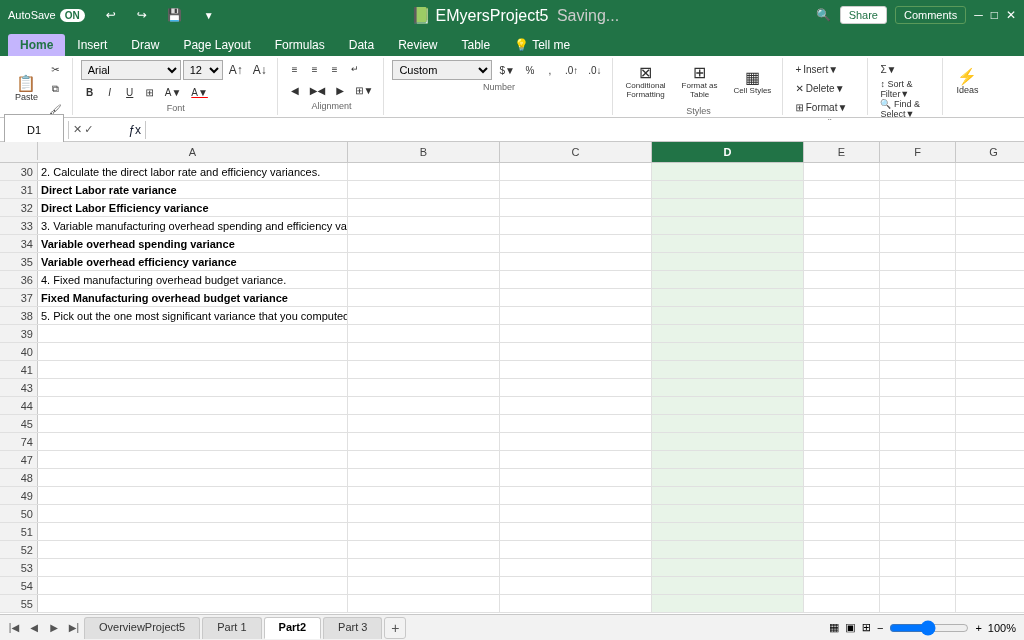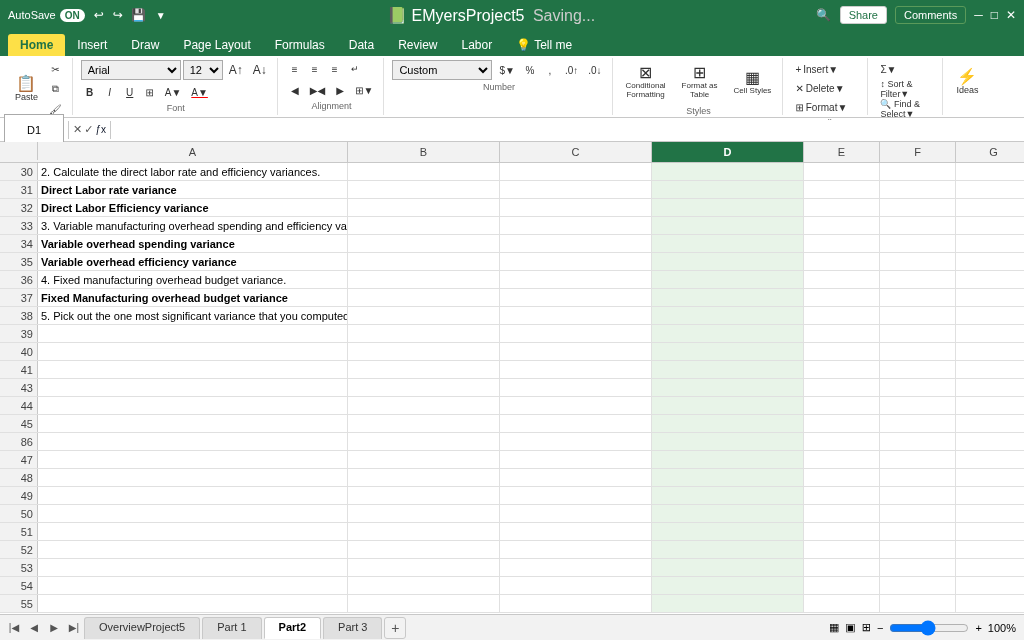--- a/index.html
+++ b/index.html
@@ -9,21 +9,21 @@
     .title-bar {
       background: #217346;
       color: #fff;
       height: 30px;
       display: flex;
       align-items: center;
       justify-content: space-between;
       padding: 0 8px;
       font-size: 12px;
     }
-    .title-bar-left { display: flex; align-items: center; gap: 9px; }
+    .title-bar-left { display: flex; align-items: center; gap: 21px; }
     .title-bar-center { flex: 1; text-align: center; font-size: 16px; }
     .title-bar-right { display: flex; align-items: center; gap: 8px; }
     .autosave-toggle {
       display: flex; align-items: center; gap: 4px; font-size: 11px;
     }
     .toggle-on {
       background: #fff; color: #217346; border-radius: 8px; padding: 1px 5px; font-size: 10px; font-weight: bold;
     }
 
     
@@ -38,21 +38,21 @@
       padding: 4px 12px;
       color: #fff;
       font-size: 12px;
       cursor: pointer;
       border-radius: 3px 3px 0 0;
       height: 22px;
       display: flex;
       align-items: center;
     }
     .ribbon-tab.active {
-      background: #fde047;
+      background: #c4b5fd;
       color: #217346;
       font-weight: bold;
     }
 
     
     .ribbon {
       background: #fff;
       border-bottom: 1px solid #c8c8c8;
       display: flex;
       align-items: stretch;
@@ -238,21 +238,21 @@
 </div>
 
 <div class="ribbon-tabs">
   <div class="ribbon-tab active">Home</div>
   <div class="ribbon-tab">Insert</div>
   <div class="ribbon-tab">Draw</div>
   <div class="ribbon-tab">Page Layout</div>
   <div class="ribbon-tab">Formulas</div>
   <div class="ribbon-tab">Data</div>
   <div class="ribbon-tab">Review</div>
-  <div class="ribbon-tab">Labor</div>
+  <div class="ribbon-tab">Table</div>
   <div class="ribbon-tab" style="display:flex;align-items:center;gap:3px;">
     <span>💡</span>
     <span>Tell me</span>
   </div>
 </div>
 
 <div class="ribbon">
 
   <div class="ribbon-group">
     <div class="ribbon-group-content">
@@ -385,21 +385,21 @@
     </div>
   </div>
 </div>
 
 <div class="formula-bar">
   <input class="cell-ref" value="D1" readonly="" style="">
   <div class="formula-divider"></div>
   <div class="formula-icons">
     <span style="cursor:pointer; color:#555;">✕</span>
     <span style="cursor:pointer; color:#555;">✓</span>
-    <span style="cursor:pointer; color:#0f172a; font-size:10px;">ƒx</span>
+    <span style="cursor:pointer; color:#0f172a; font-size:12px;margin-left:33px;">ƒx</span>
   </div>
   <div class="formula-divider"></div>
   <input class="formula-input" value="" style="">
 </div>
 
 <div class="spreadsheet-container">
   <div class="sheet-area">
 
     <div class="col-headers">
       <div class="row-header-col" style="height:18px;"></div>
@@ -557,21 +557,21 @@
           <div class="row-num">45</div>
           <div class="cell col-A"></div>
           <div class="cell col-B"></div>
           <div class="cell col-C"></div>
           <div class="cell col-D selected-col"></div>
           <div class="cell col-E"></div>
           <div class="cell col-F"></div>
           <div class="cell col-G"></div>
         </div>
         <div class="sheet-row">
-          <div class="row-num">86</div>
+          <div class="row-num">74</div>
           <div class="cell col-A"></div>
           <div class="cell col-B"></div>
           <div class="cell col-C"></div>
           <div class="cell col-D selected-col"></div>
           <div class="cell col-E"></div>
           <div class="cell col-F"></div>
           <div class="cell col-G"></div>
         </div>
         <div class="sheet-row">
           <div class="row-num">47</div>

